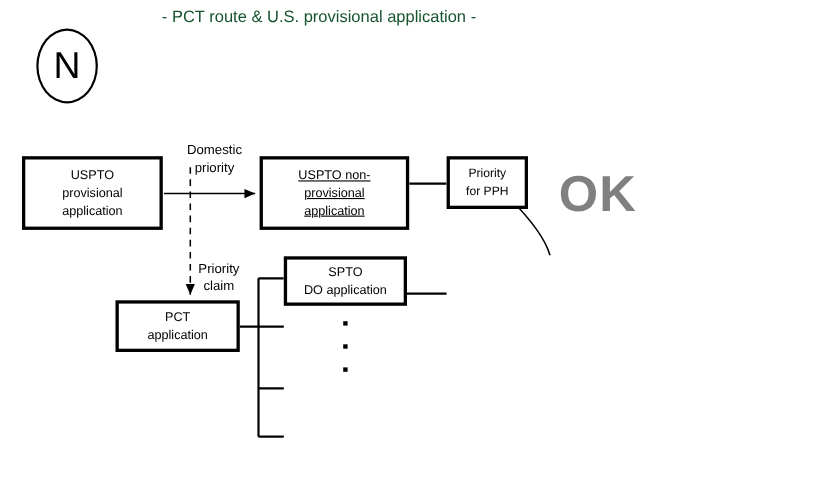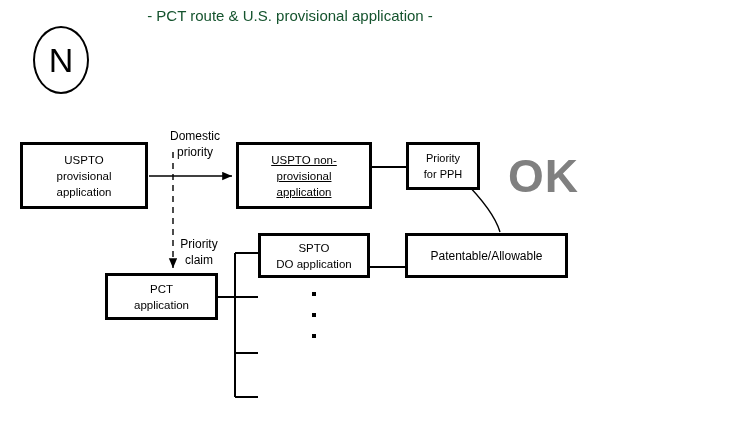--- a/index.html
+++ b/index.html
@@ -180,23 +180,20 @@
   <div class="node" id="node-request-pph">
     <span class="ln">Priority</span>
     <span class="ln">for PPH</span>
   </div>
 
   <div class="node" id="node-spto-do">
     <span class="ln">SPTO</span>
     <span class="ln">DO application</span>
   </div>
 
-  <div class="node" id="node-patentable">
-    <span class="ln">Patentable/Allowable</span>
-  </div>
 
   <div class="node" id="node-pct">
     <span class="ln">PCT</span>
     <span class="ln">application</span>
   </div>
 
   <div class="edge-label" id="label-domestic-priority">
     <div>Domestic</div>
     <div>priority</div>
   </div>

